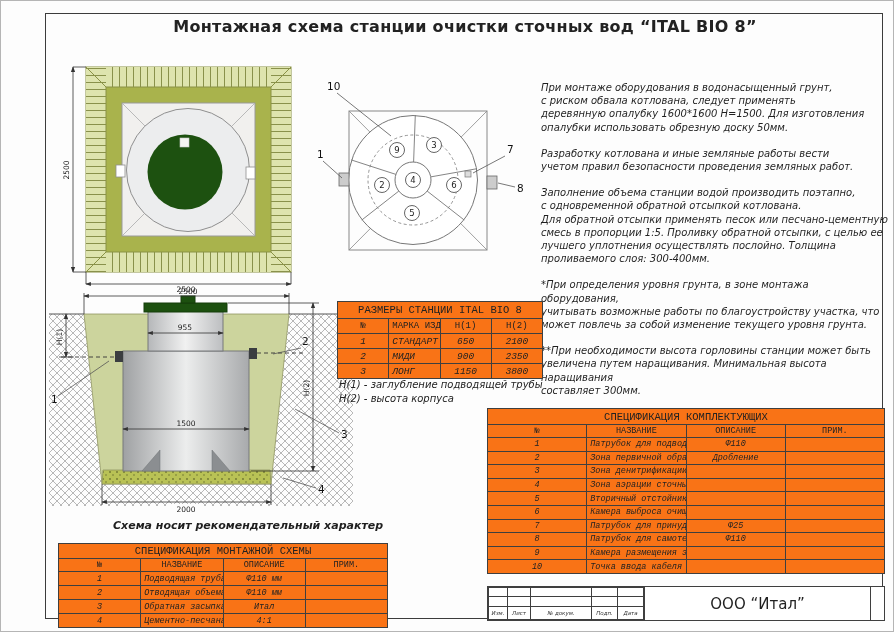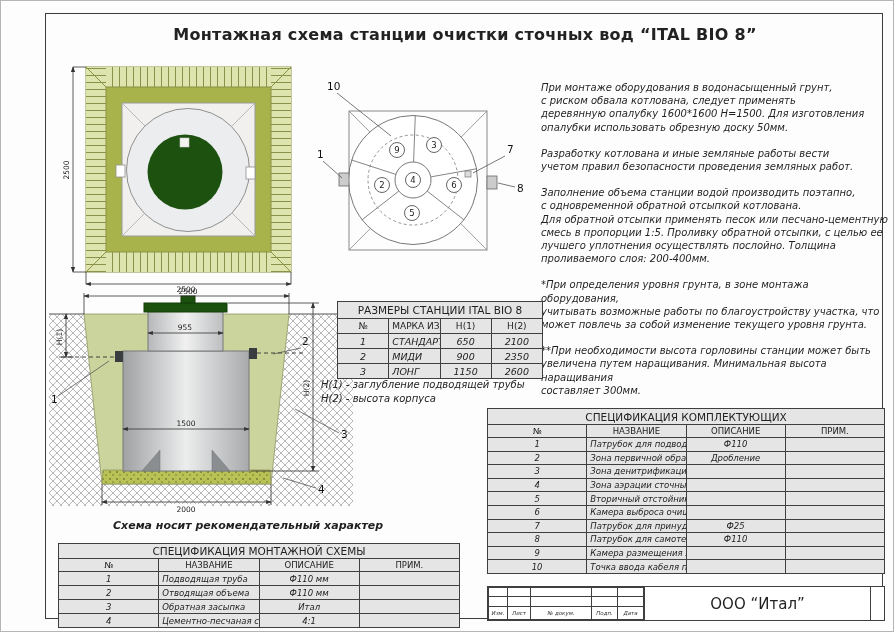--- a/index.html
+++ b/index.html
@@ -1,43 +1,43 @@
 <!DOCTYPE html>
 <html><head>
 <meta charset="utf-8">
 <style>
   html,body{margin:0;padding:0;background:#e9e9e9;}
   .page{position:relative;width:894px;height:632px;background:#fdfdfd;border:1px solid #b5b5b5;
         font-family:"DejaVu Sans",sans-serif;color:#222;overflow:hidden;box-sizing:border-box;}
   .frame{position:absolute;left:44px;top:12px;width:838px;height:606px;border:1.5px solid #3c3c3c;box-sizing:border-box;}
-  .title{position:absolute;top:24px;left:44px;width:840px;text-align:center;font-size:16px;font-weight:600;letter-spacing:.3px;}
+  .title{position:absolute;top:16px;left:44px;width:840px;text-align:center;font-size:16px;font-weight:600;letter-spacing:.3px;}
   svg{position:absolute;overflow:visible;font-family:inherit;}
   .notes{position:absolute;left:540px;top:80px;width:348px;font-size:10px;line-height:13.2px;font-style:italic;color:#1f1f1f;}
   .note-p{white-space:pre-line;margin:0 0 13px 0;}
   .caption{position:absolute;left:112px;top:518px;font-size:11px;font-style:italic;font-weight:700;color:#1f1f1f;}
-  .dtable{position:absolute;border-collapse:collapse;background:#e5e5e5;table-layout:fixed;}
+  .dtable{position:absolute;border-collapse:collapse;background:#f97316;table-layout:fixed;font-family:Liberation Mono, monospace;}
   .dtable th,.dtable td{border:1px solid #3f3f3f;font-weight:normal;padding:0 3px;overflow:hidden;white-space:nowrap;}
   .dtable th{text-align:center;}
   .dtable td{font-style:italic;}
   .dtable td:nth-child(1),.dtable td:nth-child(3),.dtable td:nth-child(4){text-align:center;}
   .dtable td:nth-child(2){text-align:left;}
   .ttl{font-size:10.5px;font-weight:600;text-align:center;}
   
   #sizes-table{left:336px;top:300px;width:206px;}
   #sizes-table th{font-size:9px;height:14px;}
   #sizes-table .ttl{font-size:10.5px;height:16px;}
   #sizes-table td{font-size:9.5px;height:14px;}
-  .sizes-notes{position:absolute;left:320px;top:377px;font-size:10px;font-style:italic;line-height:14px;}
+  .sizes-notes{position:absolute;left:338px;top:377px;font-size:10px;font-style:italic;line-height:14px;}
   
   #components-table{left:486px;top:407px;width:398px;}
   #components-table th{font-size:8.5px;height:12px;margin-top:28px;}
   #components-table .ttl{font-size:10.5px;height:15px;}
   #components-table td{font-size:8.5px;height:12.6px;}
   
-  #montage-table{left:57px;top:542px;width:402px;}
+  #montage-table{left:57px;top:542px;width:330px;}
   #montage-table th{font-size:8.5px;height:12px;}
   #montage-table .ttl{font-size:10.5px;height:14px;}
   #montage-table td{font-size:8.5px;height:13px;}
   
   .tblock{position:absolute;left:486px;top:585px;width:398px;height:35px;display:flex;border:1px solid #3f3f3f;box-sizing:border-box;background:#fff;justify-content:center;}
   .tblock table{border-collapse:collapse;table-layout:fixed;width:150px;height:100%;}
   .tblock td{border:1px solid #3f3f3f;font-size:5.5px;text-align:center;padding:0;font-style:italic;color:#333;}
   .tb-company{flex:1;display:flex;align-items:center;justify-content:center;font-size:15px;border-left:1px solid #3f3f3f;}
   .tb-end{width:13px;border-left:1px solid #3f3f3f;}
 </style>
@@ -239,21 +239,21 @@
 с риском обвала котлована, следует применять
 деревянную опалубку 1600*1600 Н=1500. Для изготовления
 опалубки использовать обрезную доску 50мм.</div>
       <div class="note-p">Разработку котлована и иные земляные работы вести
 учетом правил безопасности проведения земляных работ.</div>
       <div class="note-p">Заполнение объема станции водой производить поэтапно,
 с одновременной обратной отсыпкой котлована.
 Для обратной отсыпки применять песок или песчано-цементную
 смесь в пропорции 1:5. Проливку обратной отсыпки, с целью ее
 лучшего уплотнения осуществлять послойно. Толщина
-проливаемого слоя: 200-400мм.</div>
+проливаемого слоя: 300-400мм.</div>
       <div class="note-p">*При определения уровня грунта, в зоне монтажа оборудования,
 учитывать возможные работы по благоустройству участка, что
 может повлечь за собой изменение текущего уровня грунта.</div>
       <div class="note-p">**При необходимости высота горловины станции может быть
 увеличена путем наращивания. Минимальная высота наращивания
 составляет 300мм.</div>
     </div>
 
   <table class="dtable" id="sizes-table">
     <tbody>
@@ -277,21 +277,21 @@
         <tr>
           <td>2</td>
           <td>МИДИ</td>
           <td>900</td>
           <td>2350</td>
         </tr>
         <tr>
           <td>3</td>
           <td>ЛОНГ</td>
           <td>1150</td>
-          <td>2600</td>
+          <td>3800</td>
         </tr>
       </tbody>
   </table>
   <div class="sizes-notes">
     <div>H(1) - заглубление подводящей трубы</div>
     <div>H(2) - высота корпуса</div>
   </div>
 
   <table class="dtable" id="components-table">
     <tbody>

